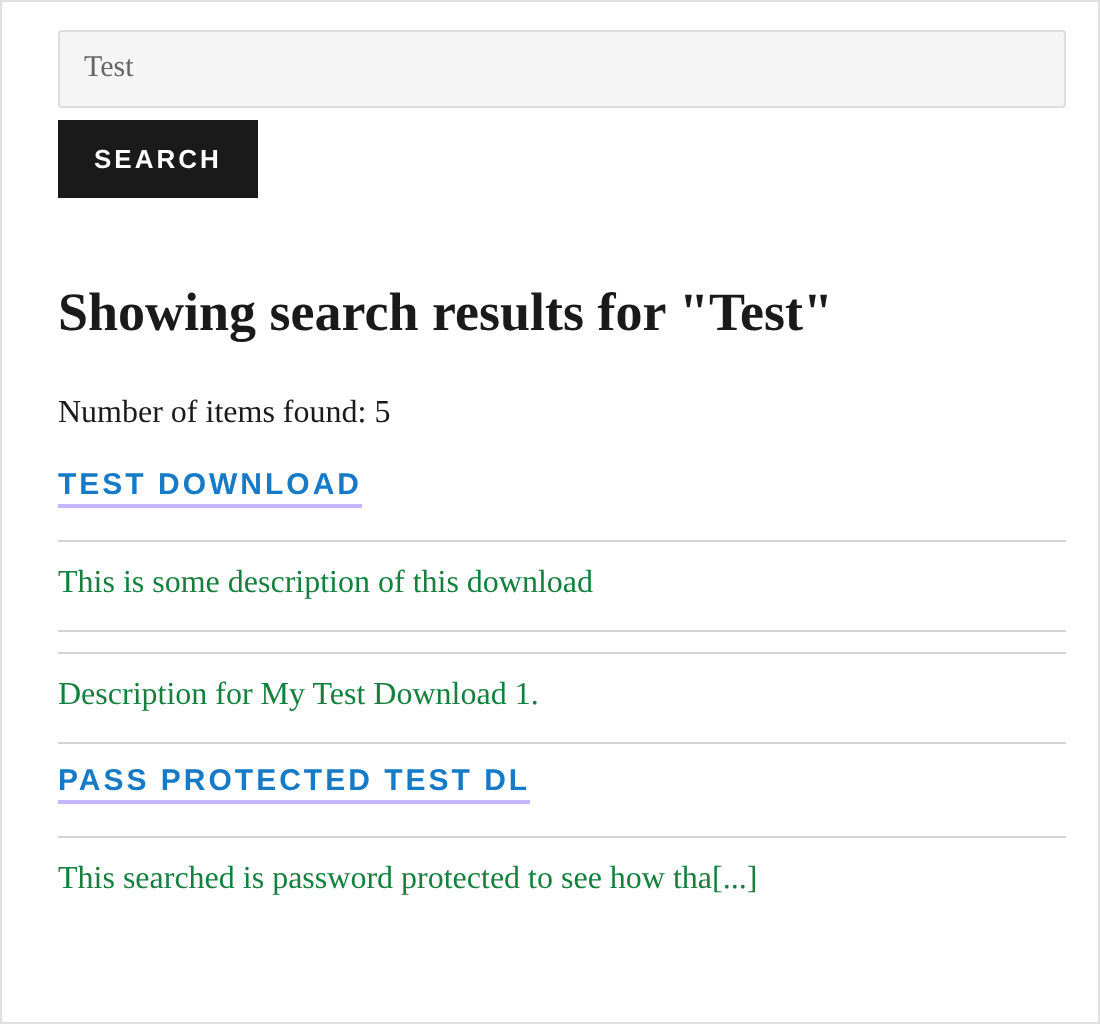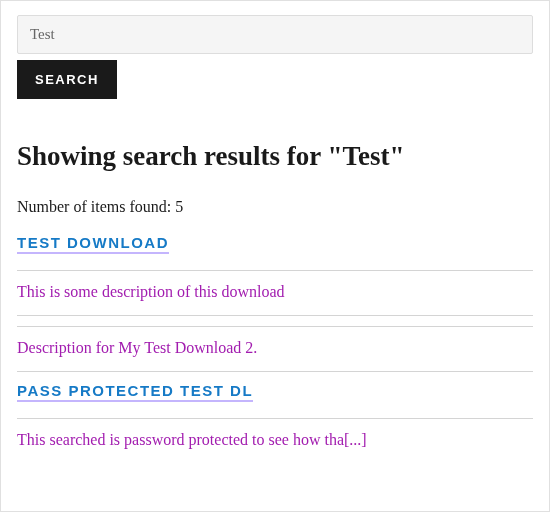--- a/index.html
+++ b/index.html
@@ -10,21 +10,21 @@
     body {
       font-family: Georgia, 'Times New Roman', serif;
       background: #fff;
       color: #1a1a1a;
       width: 550px;
       height: 512px;
       overflow: hidden;
     }
     .container {
       border: 1px solid #e0e0e0;
-      padding: 14px 16px 16px 16px;
+      padding: 14px 16px 16px 28px;
       height: 100%;
     }
     .search-input {
       width: 100%;
       padding: 10px 12px;
       font-size: 15px;
       font-family: Georgia, serif;
       color: #666;
       background: #f5f5f5;
       border: 1px solid #ddd;
@@ -80,21 +80,21 @@
       margin-bottom: 6px;
     }
     .title-divider {
       border: none;
       border-bottom: 1px solid #d4d4d4;
       margin-top: 10px;
       margin-bottom: 12px;
     }
     .result-desc {
       font-size: 16px;
-      color: #a21caf;
+      color: #15803d;
     }
   </style>
 </head>
 <body>
 
 <div class="container">
   <input class="search-input" type="text" value="Test" style="">
   <button class="search-button">SEARCH</button>
 
   <h1 class="results-heading">Showing search results for "Test"</h1>
@@ -104,21 +104,21 @@
   <div class="results-list">
 
     <div class="result-item">
       <a href="#" class="result-title">TEST DOWNLOAD</a>
       <hr class="title-divider">
       <p class="result-desc">This is some description of this download</p>
     </div>
 
     <div class="result-item">
       <hr class="title-divider">
-      <p class="result-desc">Description for My Test Download 2.</p>
+      <p class="result-desc">Description for My Test Download 1.</p>
     </div>
 
     <div class="result-item">
       <a href="#" class="result-title">PASS PROTECTED TEST DL</a>
       <hr class="title-divider">
       <p class="result-desc">This searched is password protected to see how tha[...]</p>
     </div>
 
   </div>
 </div>

